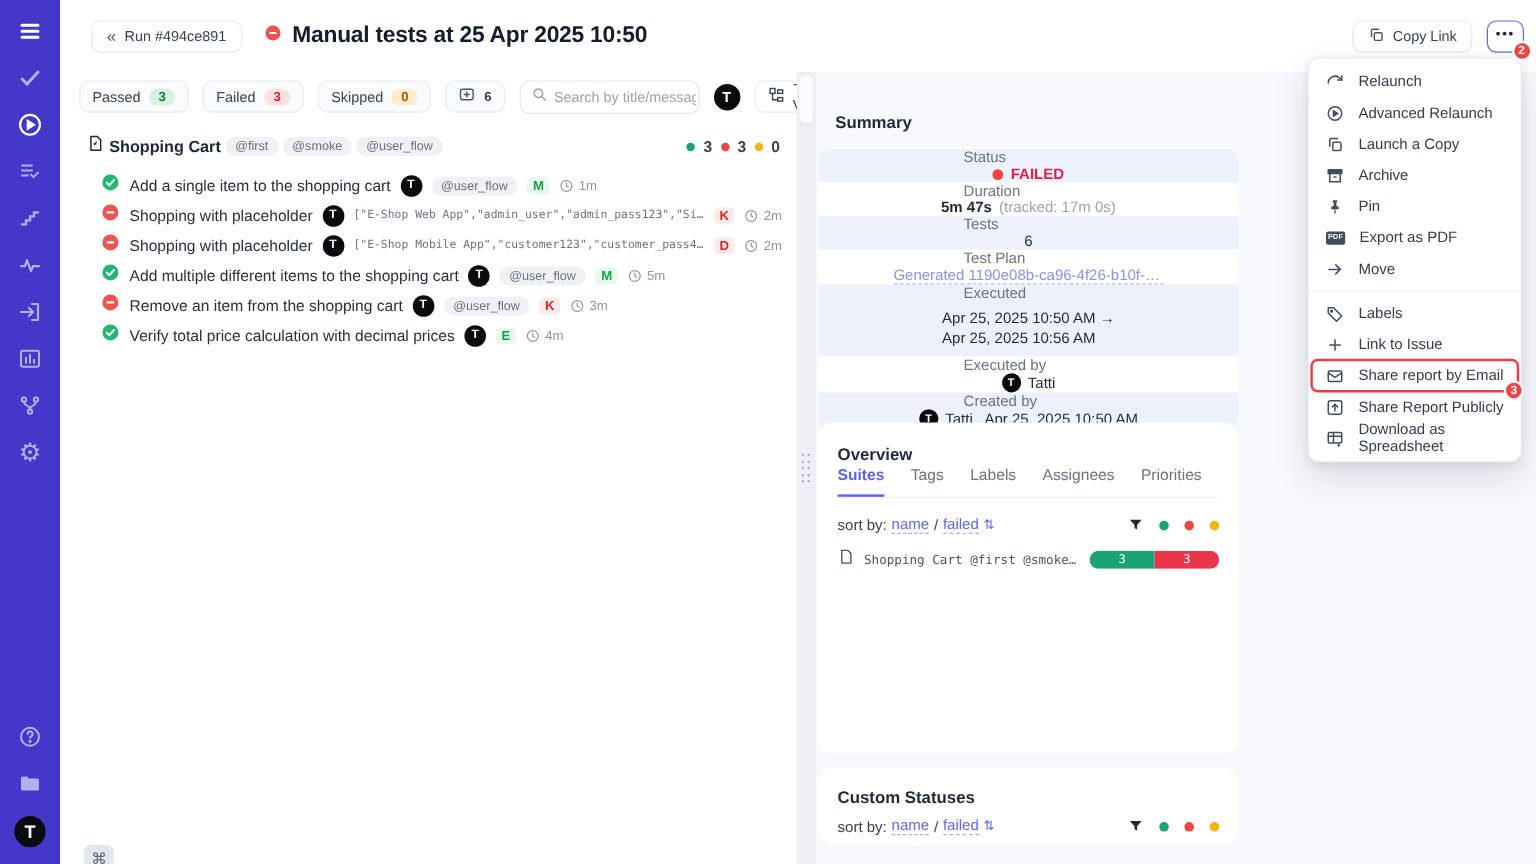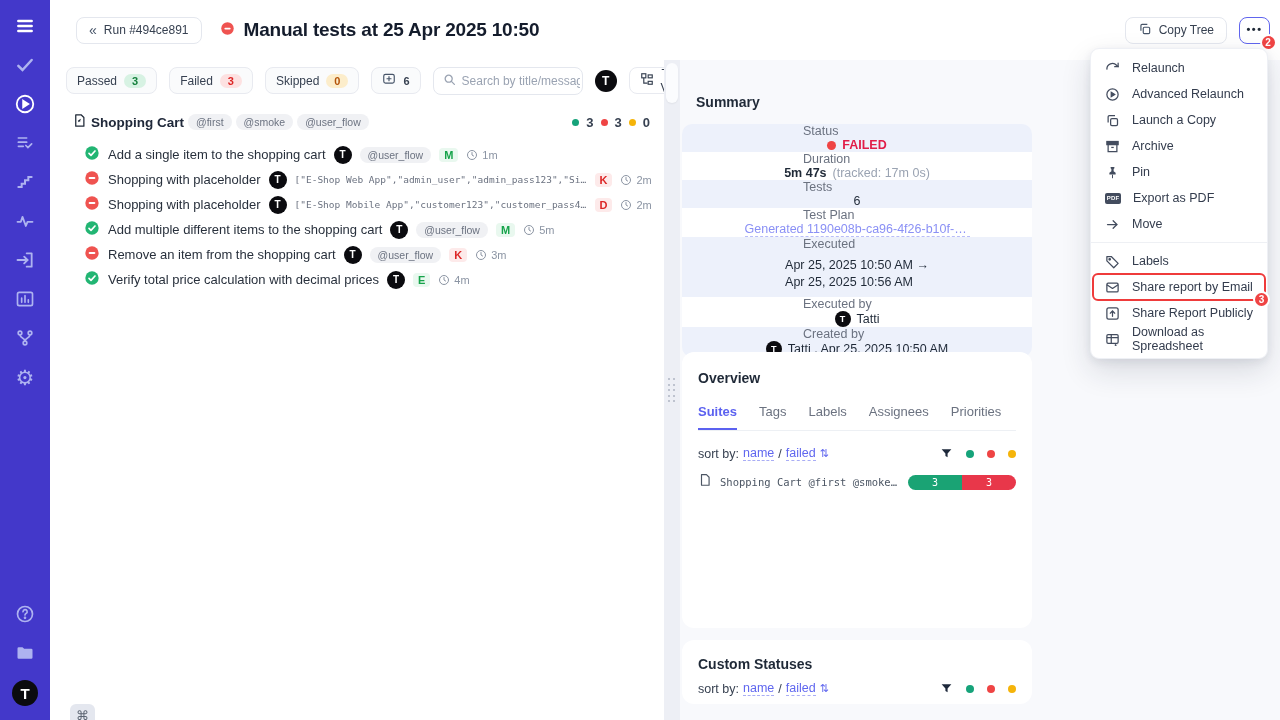--- a/index.html
+++ b/index.html
@@ -93,21 +93,21 @@
   .sum-value { color:#1f2937; display:flex; align-items:center; gap:6px; }
   .failed-text { color:#e11d48; font-weight:bold; display:flex; align-items:center; gap:6px; }
   .failed-text .dot { width:9px; height:9px; background:#ef4444; }
   .muted { color:#9aa3b2; }
   .plan-link { color:#8a90f5; border-bottom:1px dashed #b9bdf8; cursor:pointer; white-space:nowrap;
     overflow:hidden; text-overflow:ellipsis; max-width:225px; display:inline-block; }
   .two-line { line-height:1.35; padding:6px 0; }
 
   .card { position:absolute; left:2px; width:350px; background:#fff; border-radius:12px; overflow:hidden; }
   .overview-card { top:292px; height:276px; padding:18px 16px 0; }
-  .tabs { display:flex; gap:22px; margin-top:18px; border-bottom:1px solid #edf0f4; }
+  .tabs { display:flex; gap:22px; margin-top:2px; border-bottom:1px solid #edf0f4; }
   .tab { font-size:13px; color:#6b7280; padding-bottom:9px; cursor:pointer; }
   .tab.active { color:#5b61f0; border-bottom:2px solid #5b61f0; font-weight:bold; }
   .sort-row { display:flex; align-items:center; margin-top:15px; font-size:12.5px; color:#374151; gap:4px; }
   .link-dashed { color:#6067ef; border-bottom:1px dashed #a9adf5; cursor:pointer; }
   .sort-glyph { color:#6067ef; font-size:11px; cursor:pointer; }
   .legend { margin-left:auto; display:flex; align-items:center; gap:13px; }
   .legend .dot { width:8px; height:8px; cursor:pointer; }
   .suite-bar-row { display:flex; align-items:center; gap:8px; margin-top:12px; }
   .mono-label { font-family:"DejaVu Sans Mono", monospace; font-size:10.5px; color:#4b5563;
     white-space:nowrap; overflow:hidden; text-overflow:ellipsis; max-width:200px; }
@@ -223,21 +223,21 @@
     <h1 class="page-title">Manual tests at 25 Apr 2025 10:50</h1>
   </div>
   <div style="margin-left:auto; display:flex; align-items:center; gap:12px;">
     <button class="btn">
       <span>
         <svg width="14" height="14" viewBox="0 0 24 24" fill="none" stroke="#475569" stroke-width="2">
             <rect x="9" y="9" width="11" height="11" rx="2"></rect>
             <path d="M5 15V6a2 2 0 0 1 2-2h9"></path>
           </svg>
       </span>
-      <span>Copy Tree</span>
+      <span>Copy Link</span>
     </button>
     <button class="more-btn">
       <span style="font-size:11px; letter-spacing:1.5px; position:relative; top:-1px;">•••</span>
       <span class="num-badge" style="right:-8px; bottom:-8px;">2</span>
     </button>
   </div>
 </header>
 
 <section class="left-panel">
   <div class="filter-row">
@@ -593,20 +593,26 @@
     <span>Move</span>
   </div>
   <div class="menu-divider"></div>
   <div class="menu-item">
     <svg width="15" height="15" viewBox="0 0 24 24" fill="none" stroke="currentColor" stroke-width="2" stroke-linejoin="round">
         <path d="M3 11V4h7l11 11-7 7z"></path>
         <circle cx="7.5" cy="8.5" r="1.2" fill="currentColor"></circle>
       </svg>
     <span>Labels</span>
   </div>
+  <div class="menu-item">
+    <svg width="15" height="15" viewBox="0 0 24 24" fill="none" stroke="currentColor" stroke-width="2" stroke-linecap="round">
+        <path d="M12 5v14M5 12h14"></path>
+      </svg>
+    <span>Link to Issue</span>
+  </div>
   <div class="menu-item highlighted">
     <svg width="15" height="15" viewBox="0 0 24 24" fill="none" stroke="currentColor" stroke-width="2" stroke-linejoin="round">
         <rect x="3" y="5" width="18" height="14" rx="2"></rect>
         <path d="M3 7.5l9 6 9-6"></path>
       </svg>
     <span>Share report by Email</span>
     <span class="num-badge hl-badge">3</span>
   </div>
   <div class="menu-item">
     <svg width="15" height="15" viewBox="0 0 24 24" fill="none" stroke="currentColor" stroke-width="2" stroke-linecap="round" stroke-linejoin="round">

